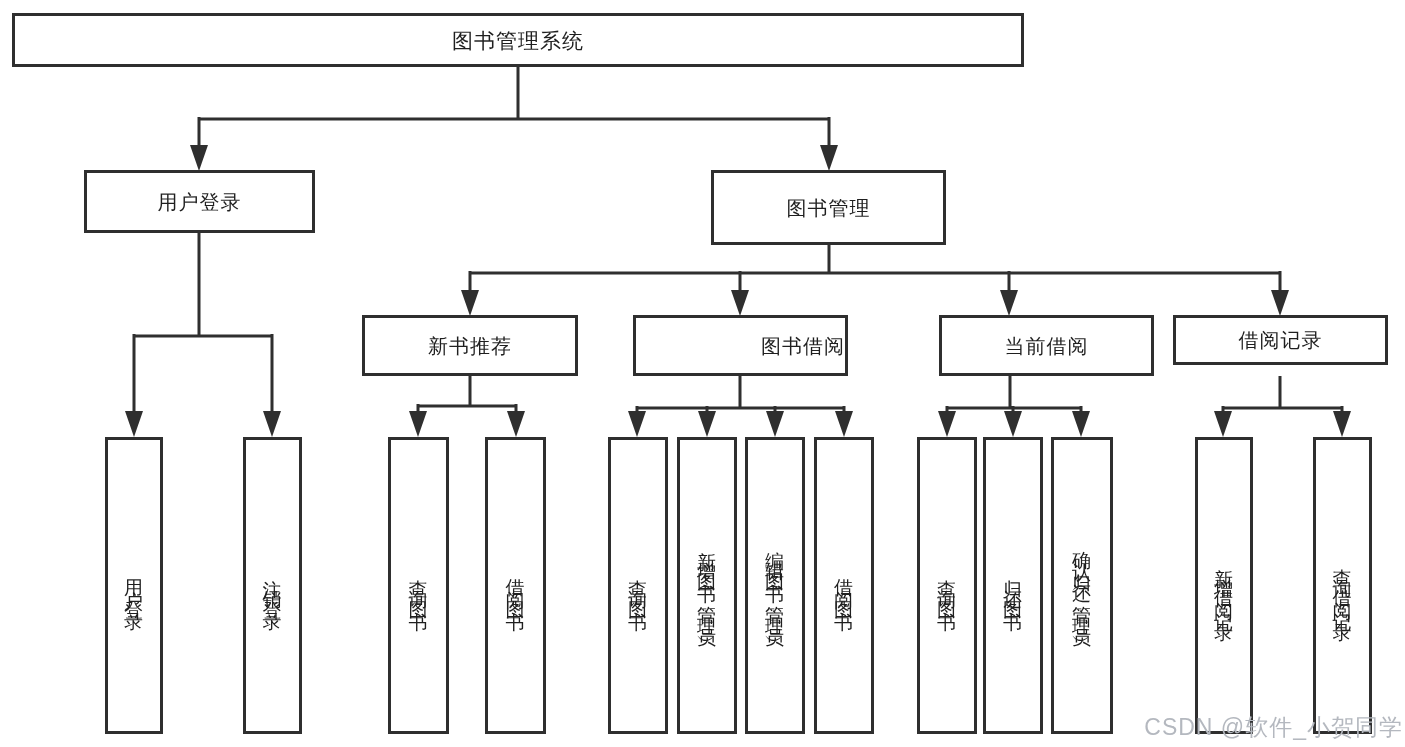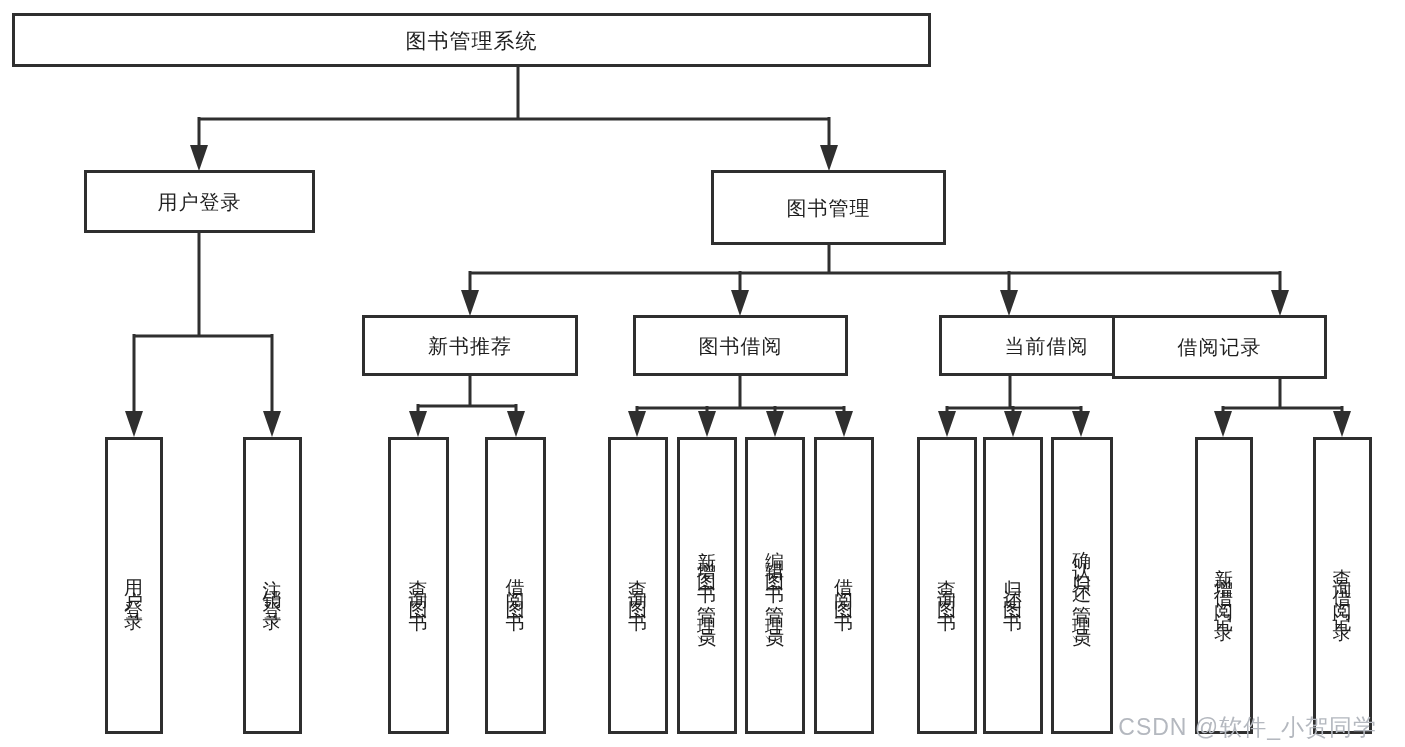--- a/index.html
+++ b/index.html
@@ -34,21 +34,21 @@
   .node.v span{
     writing-mode:vertical-rl;
     text-orientation:mixed;
     font-size:19px;
     letter-spacing:11px;
     line-height:1;
     white-space:nowrap;
   }
   .watermark{
     position:absolute;
-    right:28px;bottom:4px;
+    right:2px;bottom:4px;
     font-size:23px;
     color:var(--watermark);
     letter-spacing:1px;
     z-index:5;
   }
 </style>
 </head>
 <body>
 
 <div class="canvas">
@@ -86,41 +86,41 @@
       <polygon points="766,411 784,411 775,437"></polygon>
       <polygon points="835,411 853,411 844,437"></polygon>
       <polygon points="938,411 956,411 947,437"></polygon>
       <polygon points="1004,411 1022,411 1013,437"></polygon>
       <polygon points="1072,411 1090,411 1081,437"></polygon>
       <polygon points="1214,411 1232,411 1223,437"></polygon>
       <polygon points="1333,411 1351,411 1342,437"></polygon>
     </g>
   </svg>
 
-  <div class="node h top" style="left:12px;top:13px;width:919px;height:54px;">
+  <div class="node h top" style="left:12px;top:13px;width:1012px;height:54px;">
     <span>图书管理系统</span>
   </div>
 
   <div class="node h" style="left:84px;top:170px;width:231px;height:63px;">
     <span>用户登录</span>
   </div>
   <div class="node h" style="left:711px;top:170px;width:235px;height:75px;">
     <span>图书管理</span>
   </div>
 
   <div class="node h" style="left:362px;top:315px;width:216px;height:61px;text-align:center;">
     <span>新书推荐</span>
   </div>
-  <div class="node h" style="left:633px;top:315px;width:215px;height:61px;">
+  <div class="node h" style="left:633px;top:315px;width:215px;height:61px;justify-content:flex-end;">
     <span>图书借阅</span>
   </div>
   <div class="node h" style="left:903px;top:315px;width:215px;height:61px;margin-left:36px;">
     <span>当前借阅</span>
   </div>
-  <div class="node h" style="left:1112px;top:315px;width:215px;height:64px;">
+  <div class="node h" style="left:1173px;top:315px;width:215px;height:50px;">
     <span>借阅记录</span>
   </div>
 
   <div class="node v" style="left:105px;top:437px;width:58px;height:297px;">
     <span>用户登录</span>
   </div>
   <div class="node v" style="left:243px;top:437px;width:59px;height:297px;">
     <span>注销登录</span>
   </div>
 

